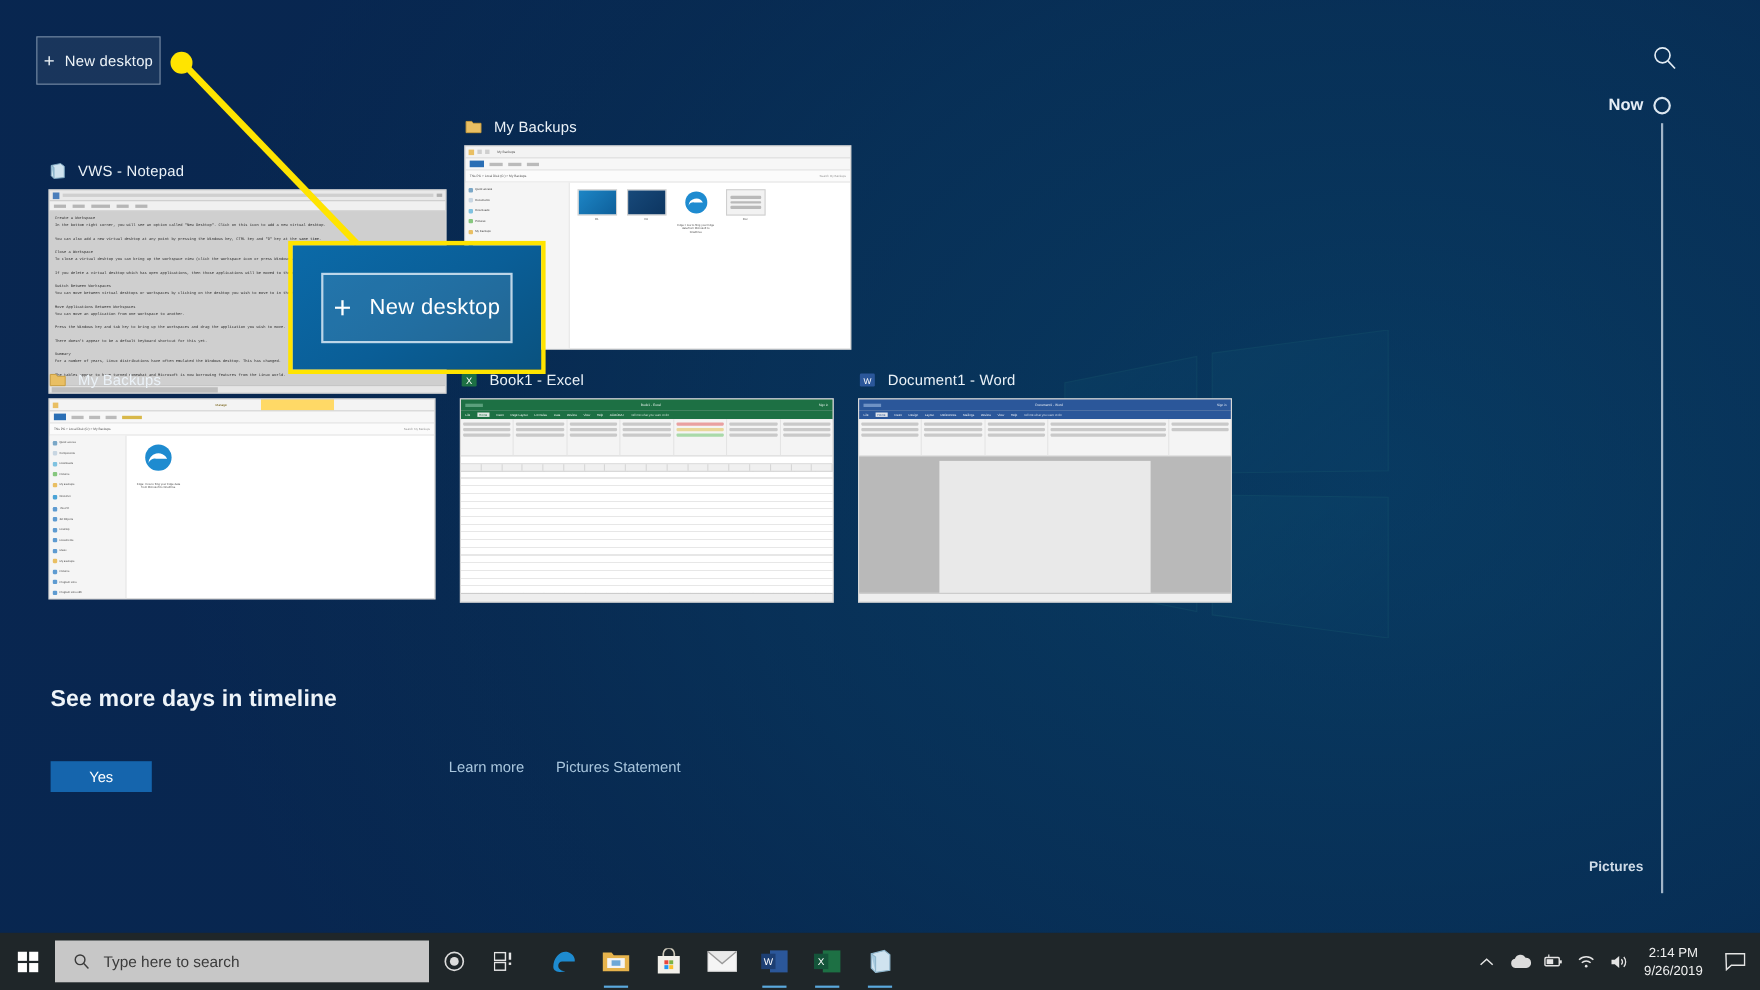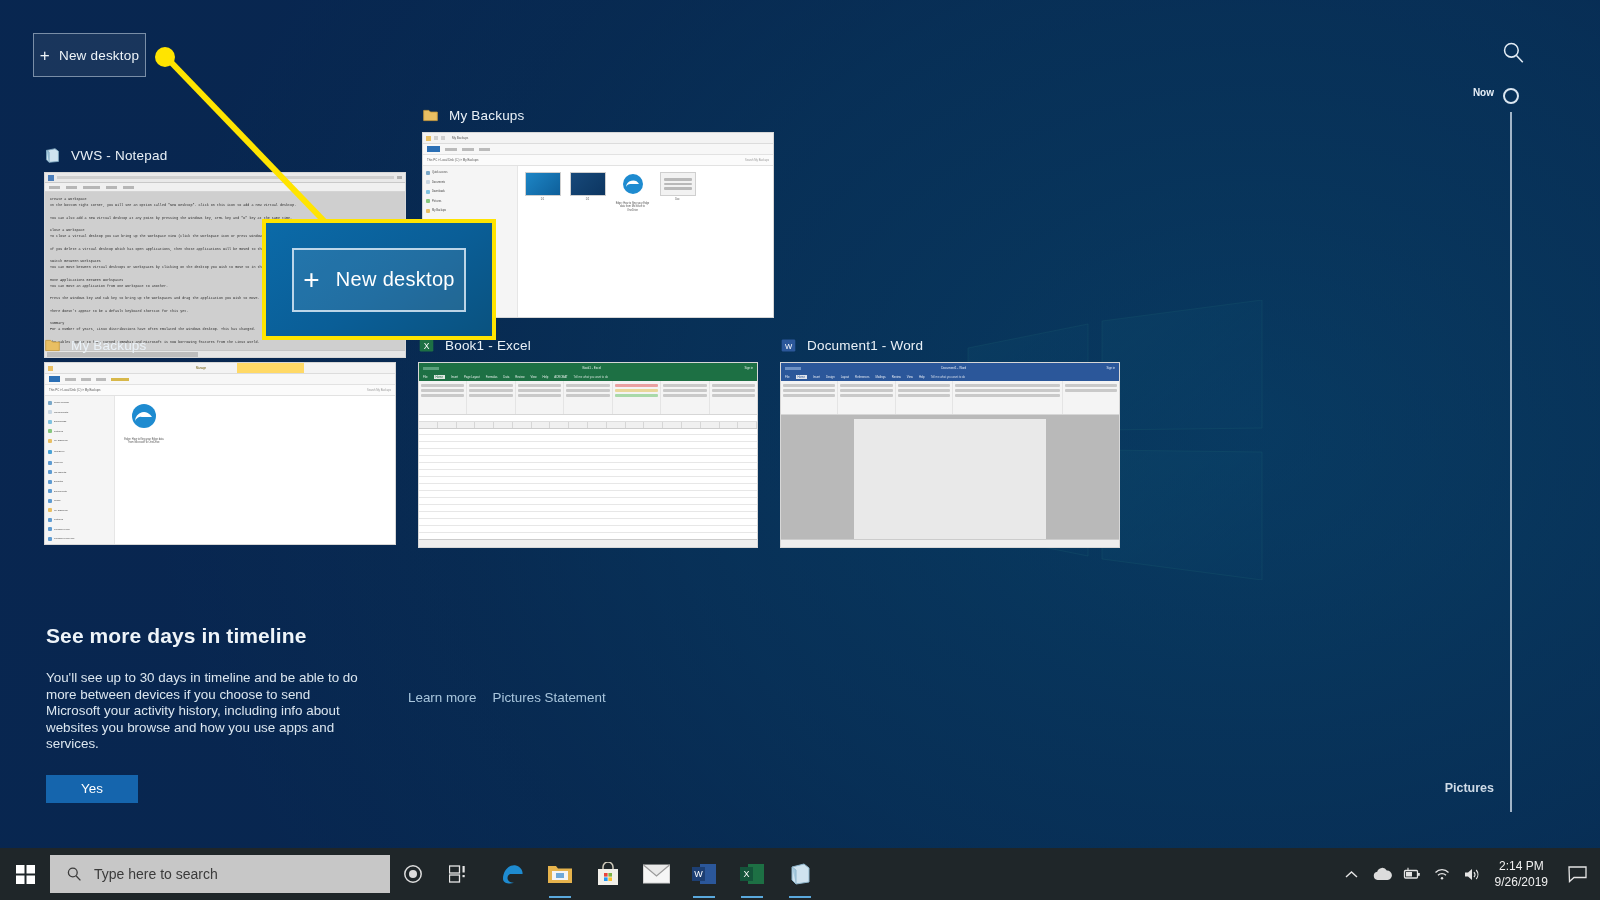--- a/index.html
+++ b/index.html
@@ -42,21 +42,21 @@
   .nd-plus { font-size: 17px; font-weight: 300; line-height: 1; }
 
   
   .tv-search { position: absolute; right: 74px; top: 40px; width: 26px; height: 26px; cursor: pointer; }
 
   
   .rail-line { position: absolute; left: 1510px; top: 112px; width: 2px; height: 700px;
                background: rgba(214,226,238,.75); }
   .rail-dot  { position: absolute; left: 1503px; top: 88px; width: 16px; height: 16px;
                border: 2px solid #dbe6f0; border-radius: 50%; background: transparent; cursor: pointer; }
-  .rail-now  { position: absolute; right: 106px; top: 87px; font-size: 10px; font-weight: bold; color: #e6eef6; }
+  .rail-now  { position: absolute; right: 106px; top: 87px; font-size: 15px; font-weight: bold; color: #e6eef6; }
   .rail-yest { position: absolute; right: 106px; top: 781px; font-size: 12.5px; font-weight: bold; color: #cfdbe7; }
 
   
   .thumb { position: absolute; cursor: pointer; }
   .thumb-head { display: flex; align-items: center; gap: 10px; height: 26px; margin-bottom: 4px; }
   .thumb-icon { width: 17px; height: 17px; flex: 0 0 17px; }
   .thumb-title { color: #eaf1f7; font-size: 13.5px; letter-spacing: .2px; white-space: nowrap; }
   .thumb-body { background: #cfcfcf; border: 1px solid rgba(255,255,255,.18); overflow: hidden; position: relative; }
 
   
@@ -121,21 +121,21 @@
   .pointer-line { position: absolute; z-index: 39; pointer-events: none; left:0; top:0; }
   .pointer-dot { position:absolute; left:155px; top:47px; width:20px; height:20px;
                  border-radius:50%; background:#ffe400; z-index:41;}
 
   
   .promo { position: absolute; left: 0px; top: 590px; width: 1000px; padding: 34px 0 0 46px; }
   .promo h2 { color: #eef4f9; font-size: 21px; font-weight: bold; letter-spacing: .1px; }
   .promo-cols { display: flex; gap: 42px; margin-top: 22px; }
   .promo-col { width: 320px; }
   .promo-col p { color: #dbe6ef; font-size: 13.4px; line-height: 16.5px; }
-  .promo-links { margin-top: 20px; display: flex; gap: 16px; }
+  .promo-links { margin-top: 20px; display: flex; gap: 29px; }
   .promo-links a { color: #a9c6dd; font-size: 13.4px; text-decoration: none; cursor: pointer; }
   .promo-yes { margin-top: 22px; width: 92px; height: 28px; background: #1565ad;
                color: #fff; font-size: 13.4px; border: none; cursor: pointer; }
 
   
   .taskbar { position: absolute; left: 0; bottom: 0; width: 1600px; height: 52px;
              background: #1f2629; display: flex; align-items: center; }
   .tb-start { width: 50px; height: 52px; display:flex; align-items:center; justify-content:center; cursor:pointer;}
   .tb-search { width: 340px; height: 38px; background: #c7c7c7; display: flex; align-items: center;
                gap: 12px; padding: 0 16px; cursor: text; }
@@ -591,21 +591,20 @@
     <div class="callout-btn">
       <span class="callout-plus">+</span>
       <span>New desktop</span>
     </div>
   </div>
 
   <div class="promo">
     <h2>See more days in timeline</h2>
     <div class="promo-cols">
       <div class="promo-col">
-        <p>You'll see up to 30 days in timeline and be able to do more between devices if you choose to send Microsoft your activity history, including info about websites you browse and how you use apps and services.</p>
         <button class="promo-yes">Yes</button>
       </div>
       <div class="promo-col">
         <div class="promo-links">
           <a>Learn more</a>
           <a>Pictures Statement</a>
         </div>
       </div>
     </div>
   </div>

